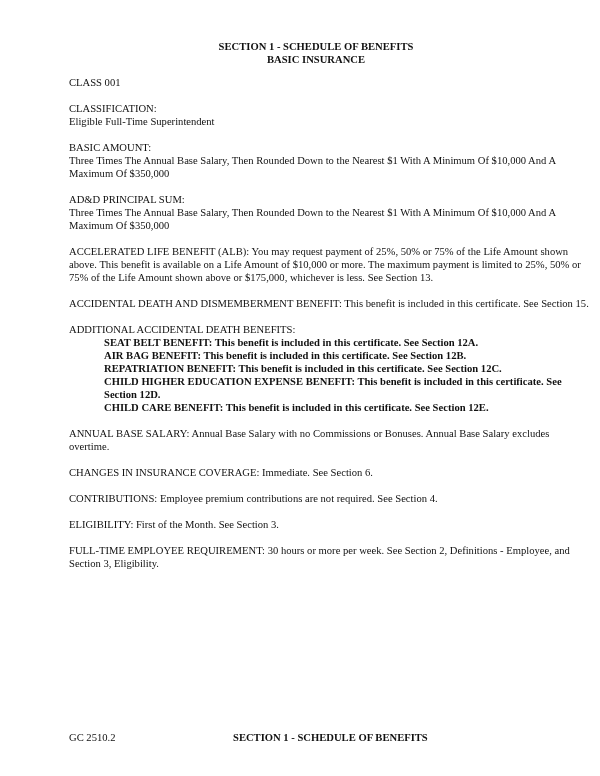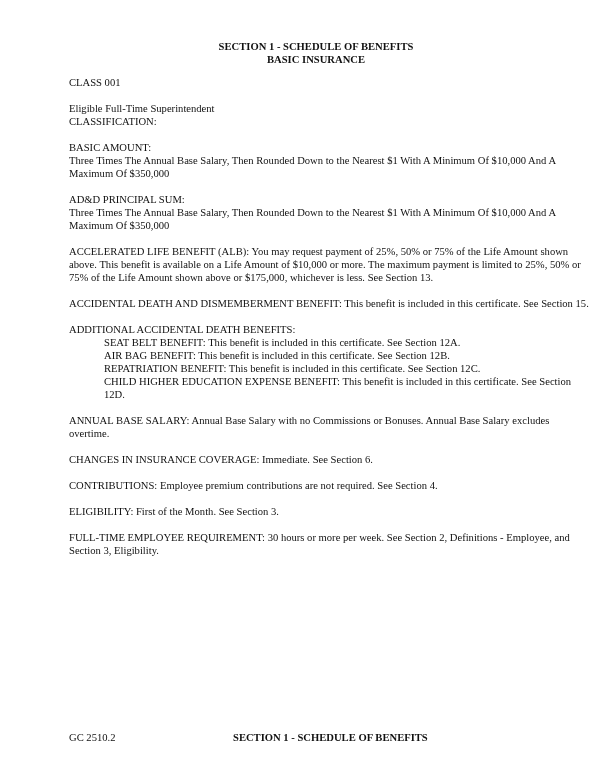--- a/index.html
+++ b/index.html
@@ -37,20 +37,21 @@
       position: absolute;
       left: 53px;
       top: 76px;
       width: 520px;
     }
     .block {
       margin: 0 0 13px 0;
     }
     .indent {
       padding-left: 35px;
+      font-weight: bold;
     }
     .footer {
       position: absolute;
       top: 731px;
       left: 53px;
       width: 520px;
       height: 14px;
     }
     .footer-code {
       position: absolute;
@@ -73,22 +74,22 @@
   <div class="header">
     <div>SECTION 1 - SCHEDULE OF BENEFITS</div>
     <div>BASIC INSURANCE</div>
   </div>
 
   <div class="content">
 
     <div class="block">CLASS 001</div>
 
     <div class="block">
+      <p>CLASSIFICATION:</p>
       <p>Eligible Full-Time Superintendent</p>
-      <p>CLASSIFICATION:</p>
     </div>
 
     <div class="block">
       <p>BASIC AMOUNT:</p>
       <p>Three Times The Annual Base Salary, Then Rounded Down to the Nearest $1 With A Minimum Of $10,000 And A Maximum Of $350,000</p>
     </div>
 
     <div class="block">
       <p>AD&amp;D PRINCIPAL SUM:</p>
       <p>Three Times The Annual Base Salary, Then Rounded Down to the Nearest $1 With A Minimum Of $10,000 And A Maximum Of $350,000</p>
@@ -98,20 +99,21 @@
 
     <p class="block">ACCIDENTAL DEATH AND DISMEMBERMENT BENEFIT: This benefit is included in this certificate. See Section 15.</p>
 
     <div class="block">
       <p>ADDITIONAL ACCIDENTAL DEATH BENEFITS:</p>
       <div class="indent">
         <p>SEAT BELT BENEFIT: This benefit is included in this certificate. See Section 12A.</p>
         <p>AIR BAG BENEFIT: This benefit is included in this certificate. See Section 12B.</p>
         <p>REPATRIATION BENEFIT: This benefit is included in this certificate. See Section 12C.</p>
         <p>CHILD HIGHER EDUCATION EXPENSE BENEFIT: This benefit is included in this certificate. See Section 12D.</p>
+        <p>CHILD CARE BENEFIT: This benefit is included in this certificate. See Section 12E.</p>
       </div>
     </div>
 
     <p class="block">ANNUAL BASE SALARY: Annual Base Salary with no Commissions or Bonuses. Annual Base Salary excludes overtime.</p>
 
     <p class="block">CHANGES IN INSURANCE COVERAGE: Immediate. See Section 6.</p>
 
     <p class="block">CONTRIBUTIONS: Employee premium contributions are not required. See Section 4.</p>
 
     <p class="block">ELIGIBILITY: First of the Month. See Section 3.</p>

